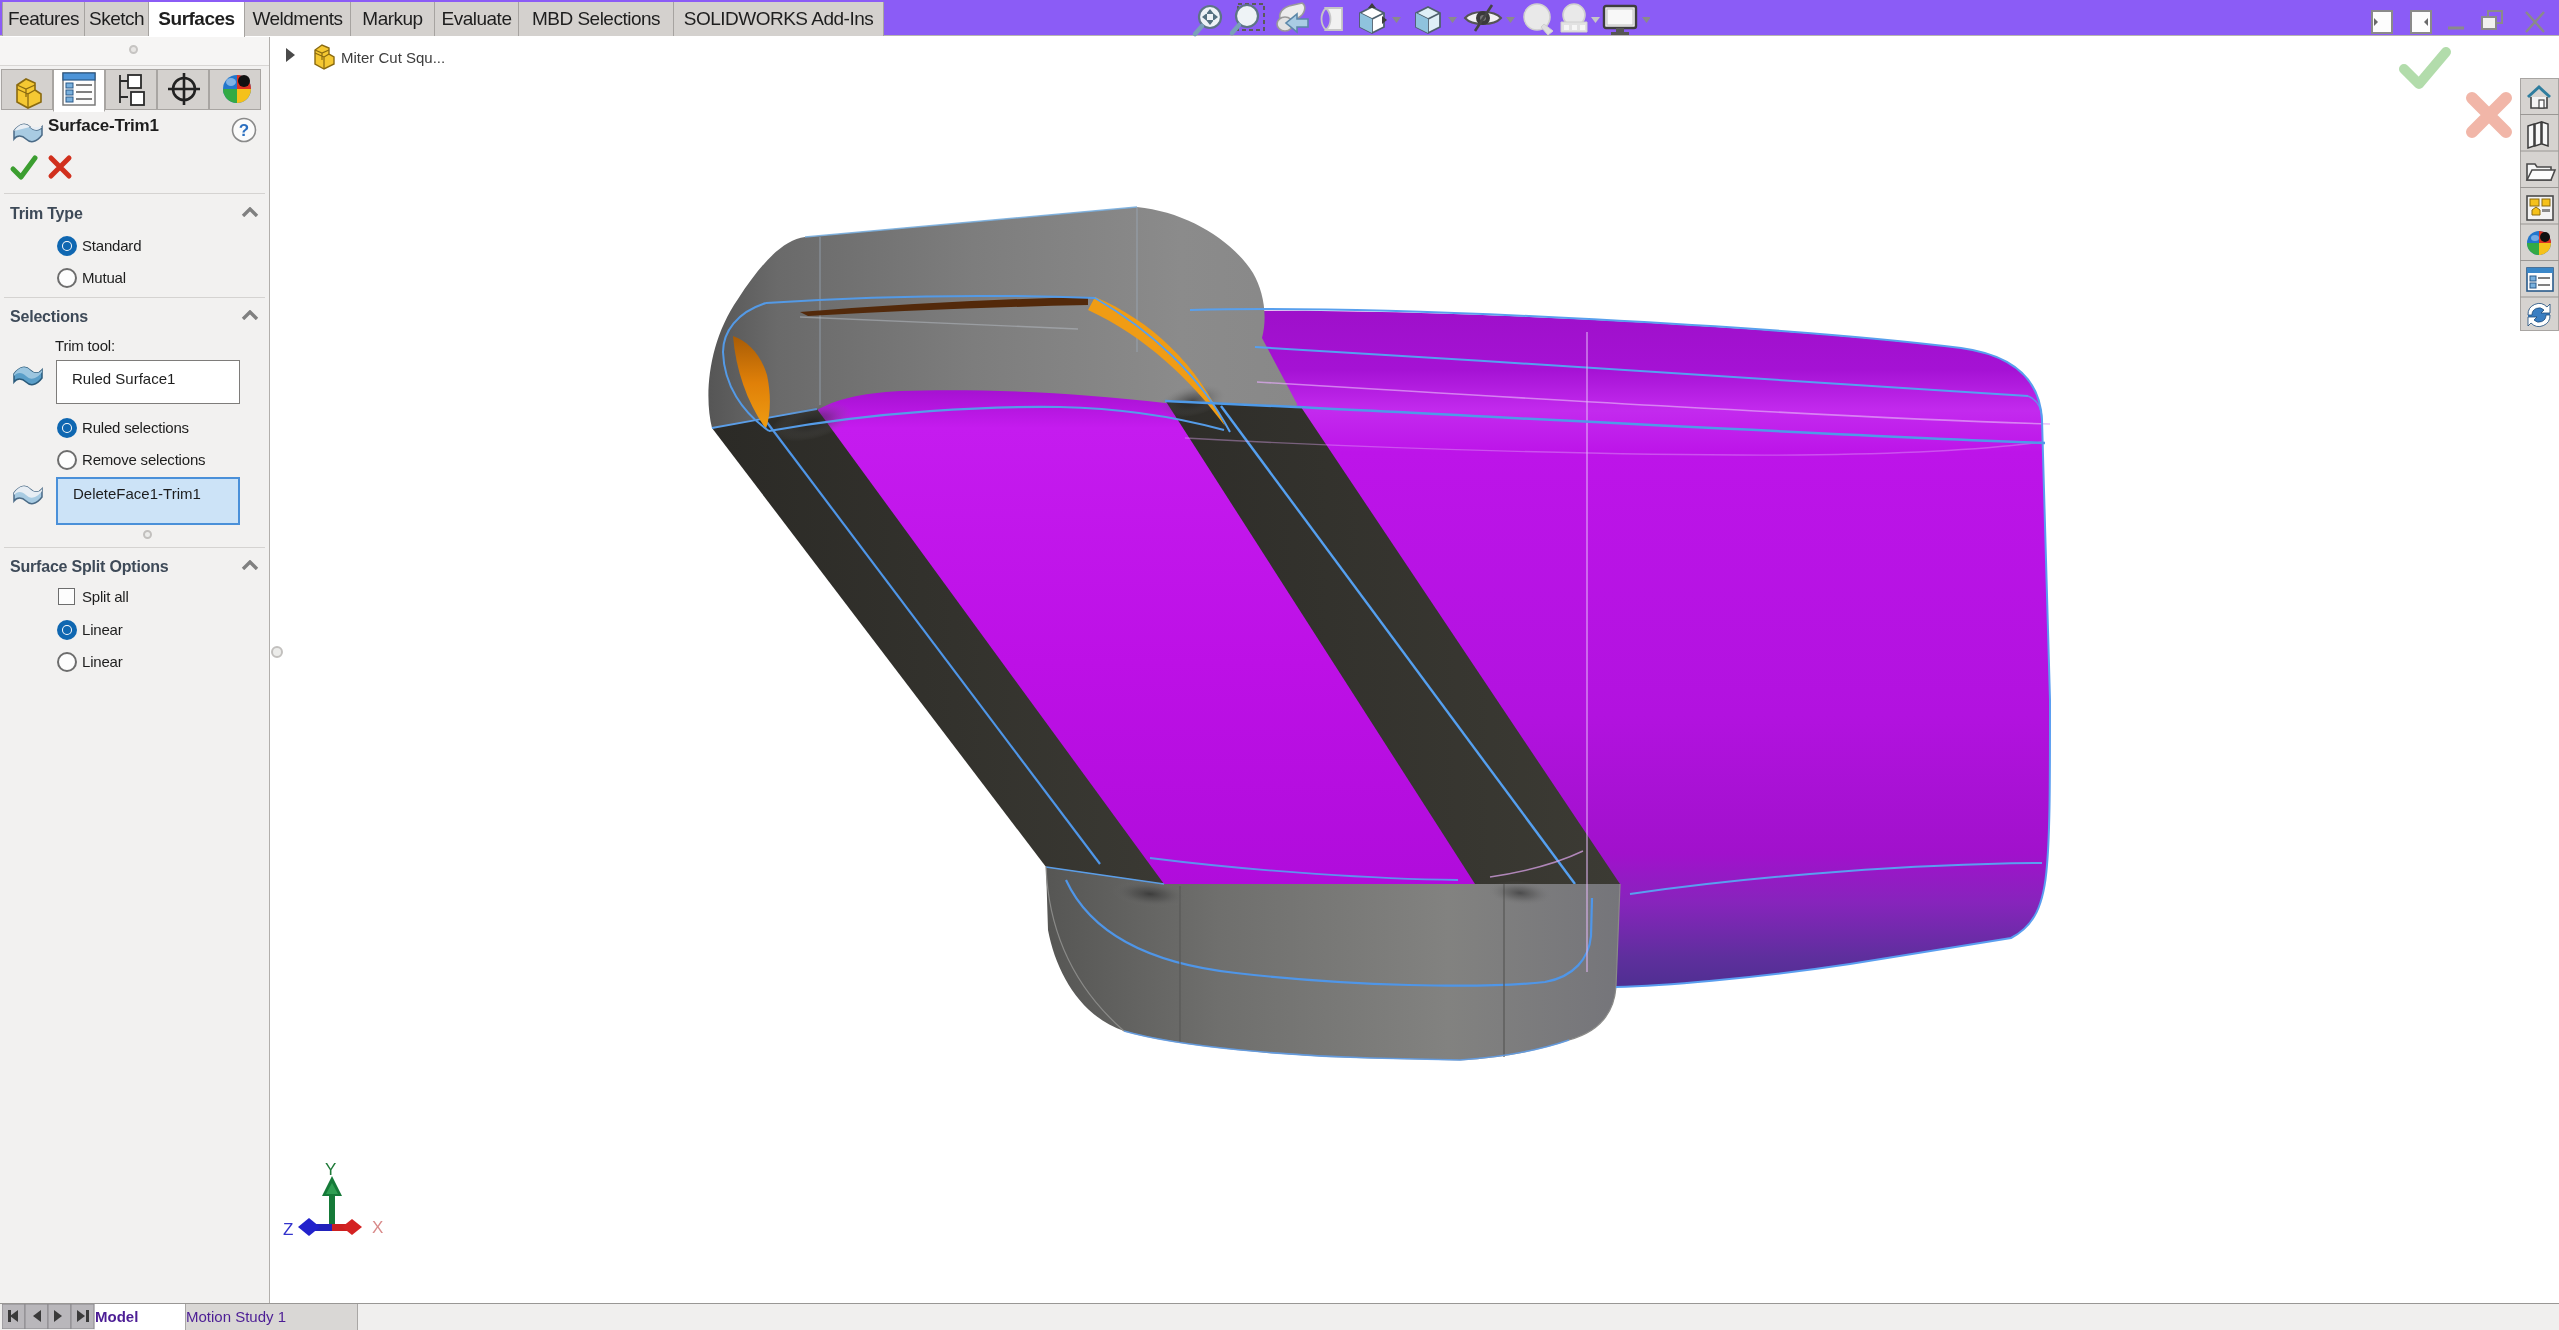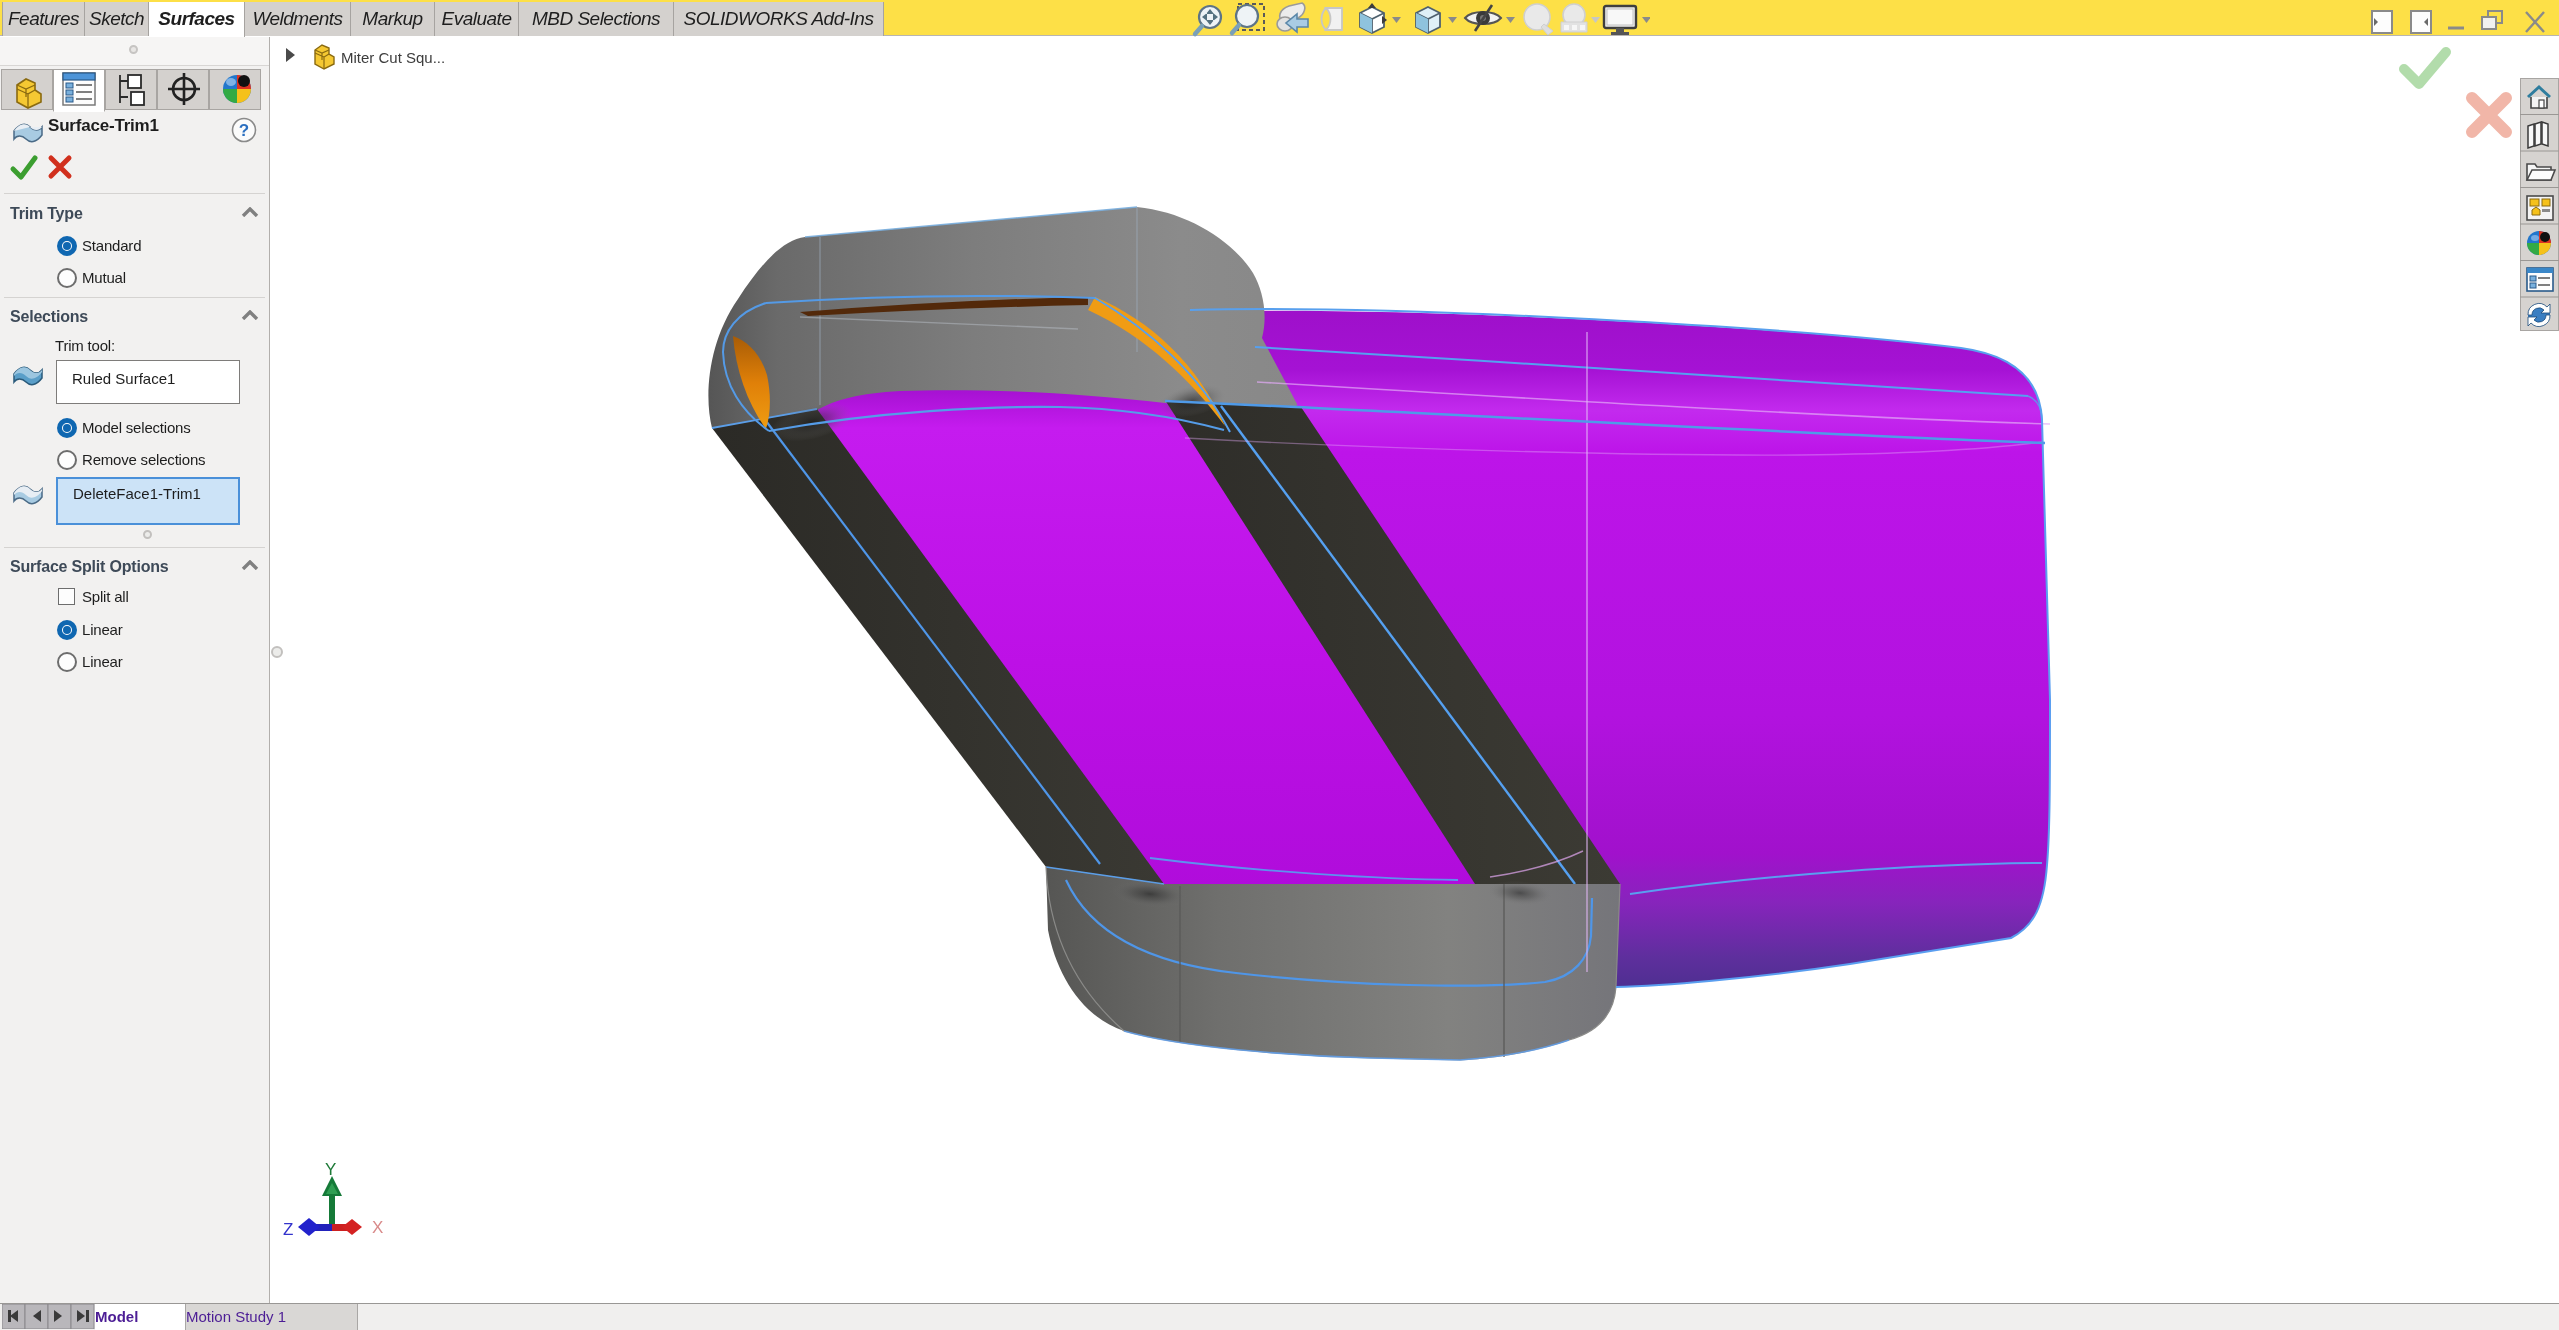--- a/index.html
+++ b/index.html
@@ -1,18 +1,18 @@
 <!DOCTYPE html>
 <html><head>
 <meta charset="utf-8">
 <style>
   * { box-sizing: border-box; margin:0; padding:0; }
   html,body { width:2559px; height:1330px; overflow:hidden; }
   body { font-family:"Liberation Sans", sans-serif; position:relative; background:#ffffff; }
-  #tabbar { position:absolute; left:0; top:0; width:2559px; height:36px; background:#fde047; border-bottom:1px solid #b8b5b2;font-style:italic; }
+  #tabbar { position:absolute; left:0; top:0; width:2559px; height:36px; background:#8b5cf6; border-bottom:1px solid #b8b5b2; }
   .tab { position:absolute; top:2px; height:34px; line-height:33px; text-align:center; font-size:19px; color:#1e1e1e; border-right:1px solid #a6a3a0; background:#d4d1ce; letter-spacing:-0.5px; }
   .tab.first { border-left:1px solid #a6a3a0; }
   .tab.active { background:#ffffff; font-weight:bold; height:35px; }
   #panel { position:absolute; left:0; top:37px; width:270px; height:1266px; background:#f2f1f0; border-right:1px solid #b2afac; }
   #panel .topstrip { position:absolute; left:0; top:0; width:269px; height:29px; background:#f6f5f4; border-bottom:1px solid #d8d6d4; }
   #panel .grab { position:absolute; left:129px; top:8px; width:9px; height:9px; border-radius:50%; border:2px solid #c6c4c2; background:#e8e6e4; }
   #pmtabs { position:absolute; left:0; top:30px; width:269px; height:43px; background:#f2f1f0; }
   .pmtab { position:absolute; top:2px; width:52px; height:41px; background:#d4d1ce; border:1px solid #a8a5a2; }
   .pmtab.active { background:#ffffff; border-bottom:1px solid #ffffff; height:43px; }
   #pmtitle { position:absolute; left:0; top:74px; width:269px; height:50px; }
@@ -408,21 +408,21 @@
   <svg class="chev" style="top:273px;">
       <path d="M2,9 L9,2 L16,9" fill="none" stroke="#808080" stroke-width="3.4"></path>
     </svg>
   <div class="lbl" style="position:absolute;left:55px;top:300px;">Trim tool:</div>
   <svg style="position:absolute;left:12px;top:325px;" width="32" height="28" viewBox="0 0 32 28">
     <path d="M2,12 C8,4 14,4 18,8 C22,12 27,12 30,8 L30,16 C24,24 18,24 14,20 C10,16 5,16 2,20 Z" fill="#5a9ec8" stroke="#2a5a7a" stroke-width="1.5"></path>
     <path d="M2,12 C8,4 14,4 18,8 C22,12 27,12 30,8 L30,10 C24,18 18,18 14,14 C10,10 5,10 2,14 Z" fill="#9cc6e0" stroke="none"></path>
   </svg>
   <div class="inp" style="left:56px;top:323px;width:184px;height:44px;">Ruled Surface1</div>
   <div class="radio sel" style="left:57px;top:381px;"></div>
-  <div class="lbl" style="position:absolute;left:82px;top:382px;">Model selections</div>
+  <div class="lbl" style="position:absolute;left:82px;top:382px;">Ruled selections</div>
   <div class="radio" style="left:57px;top:413px;"></div>
   <div class="lbl" style="position:absolute;left:82px;top:414px;">Remove selections</div>
   <svg style="position:absolute;left:12px;top:444px;" width="32" height="28" viewBox="0 0 32 28">
     <path d="M2,12 C8,4 14,4 18,8 C22,12 27,12 30,8 L30,16 C24,24 18,24 14,20 C10,16 5,16 2,20 Z" fill="#a8cbe2" stroke="#4a6a86" stroke-width="1.5"></path>
     <path d="M2,12 C8,4 14,4 18,8 C22,12 27,12 30,8 L30,10 C24,18 18,18 14,14 C10,10 5,10 2,14 Z" fill="#e8eef4" stroke="none"></path>
   </svg>
   <div class="inp" style="left:56px;top:440px;width:184px;height:48px;background:#cce3f7;border:2px solid #4a90d9;padding-top:6px;">DeleteFace1-Trim1</div>
   <div style="position:absolute;left:143px;top:493px;width:9px;height:9px;border-radius:50%;border:2px solid #c2c0be;background:#ececea;"></div>
 
   <div class="sep" style="top:510px;"></div>

